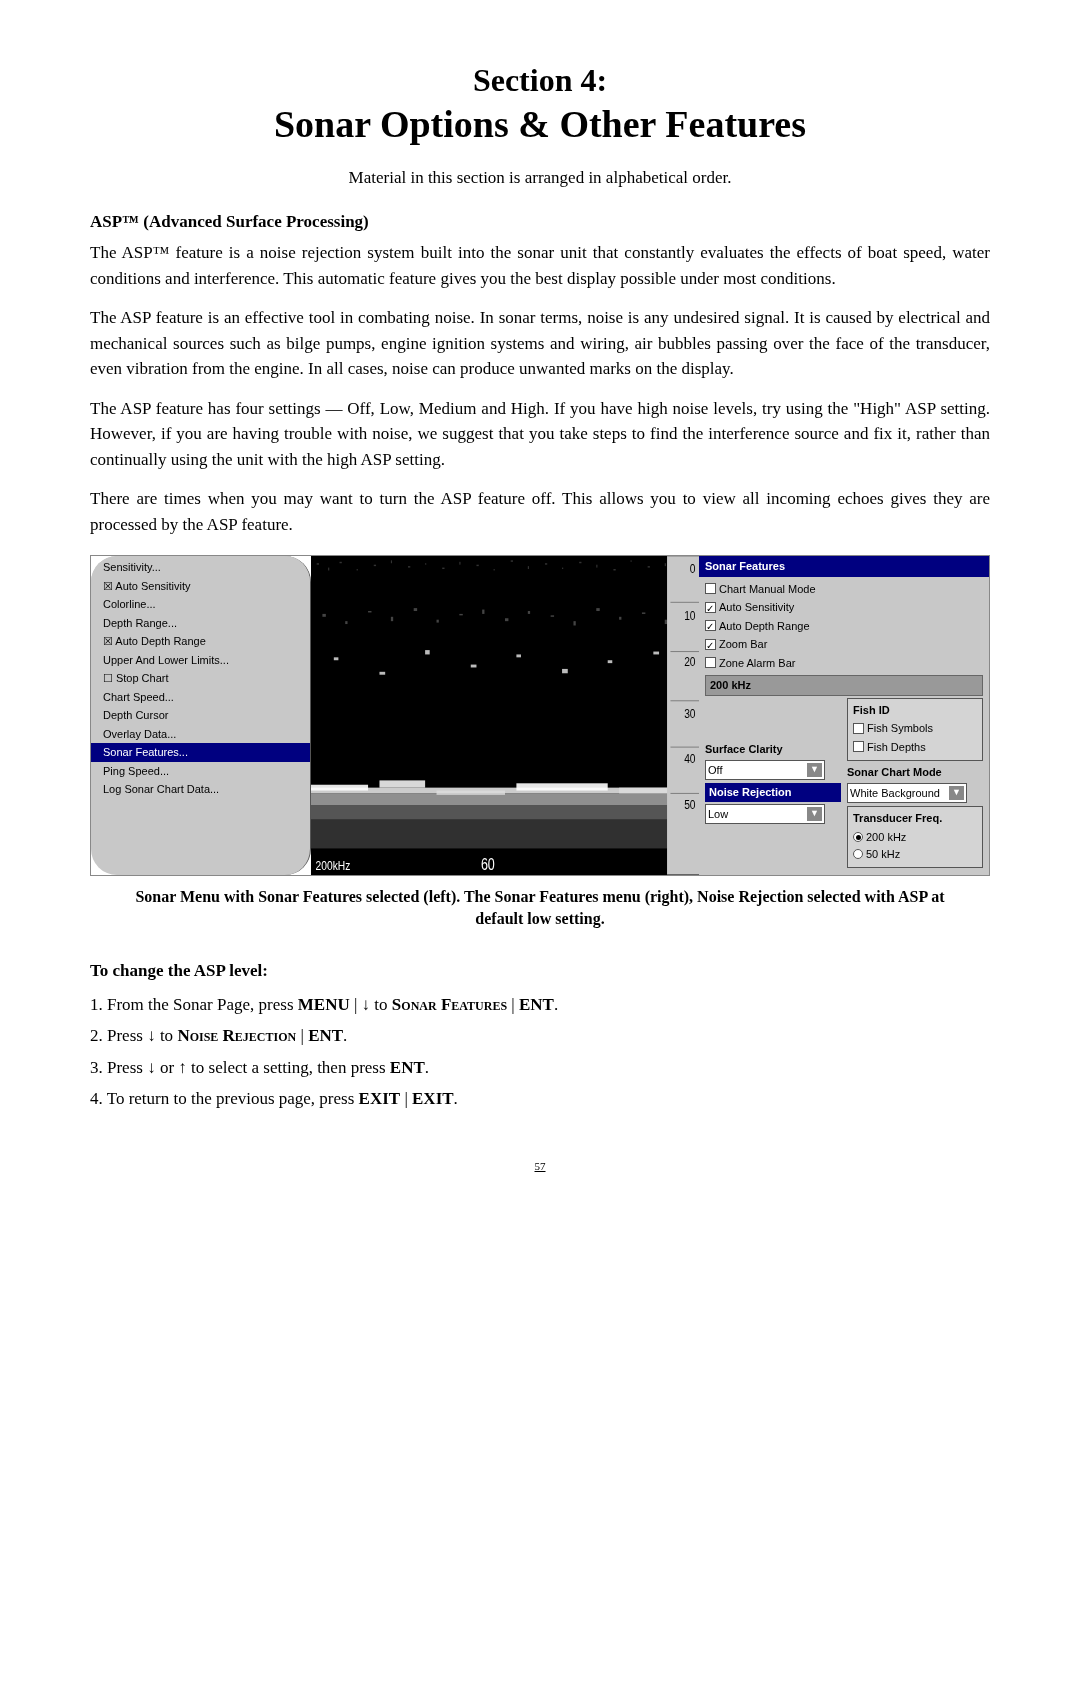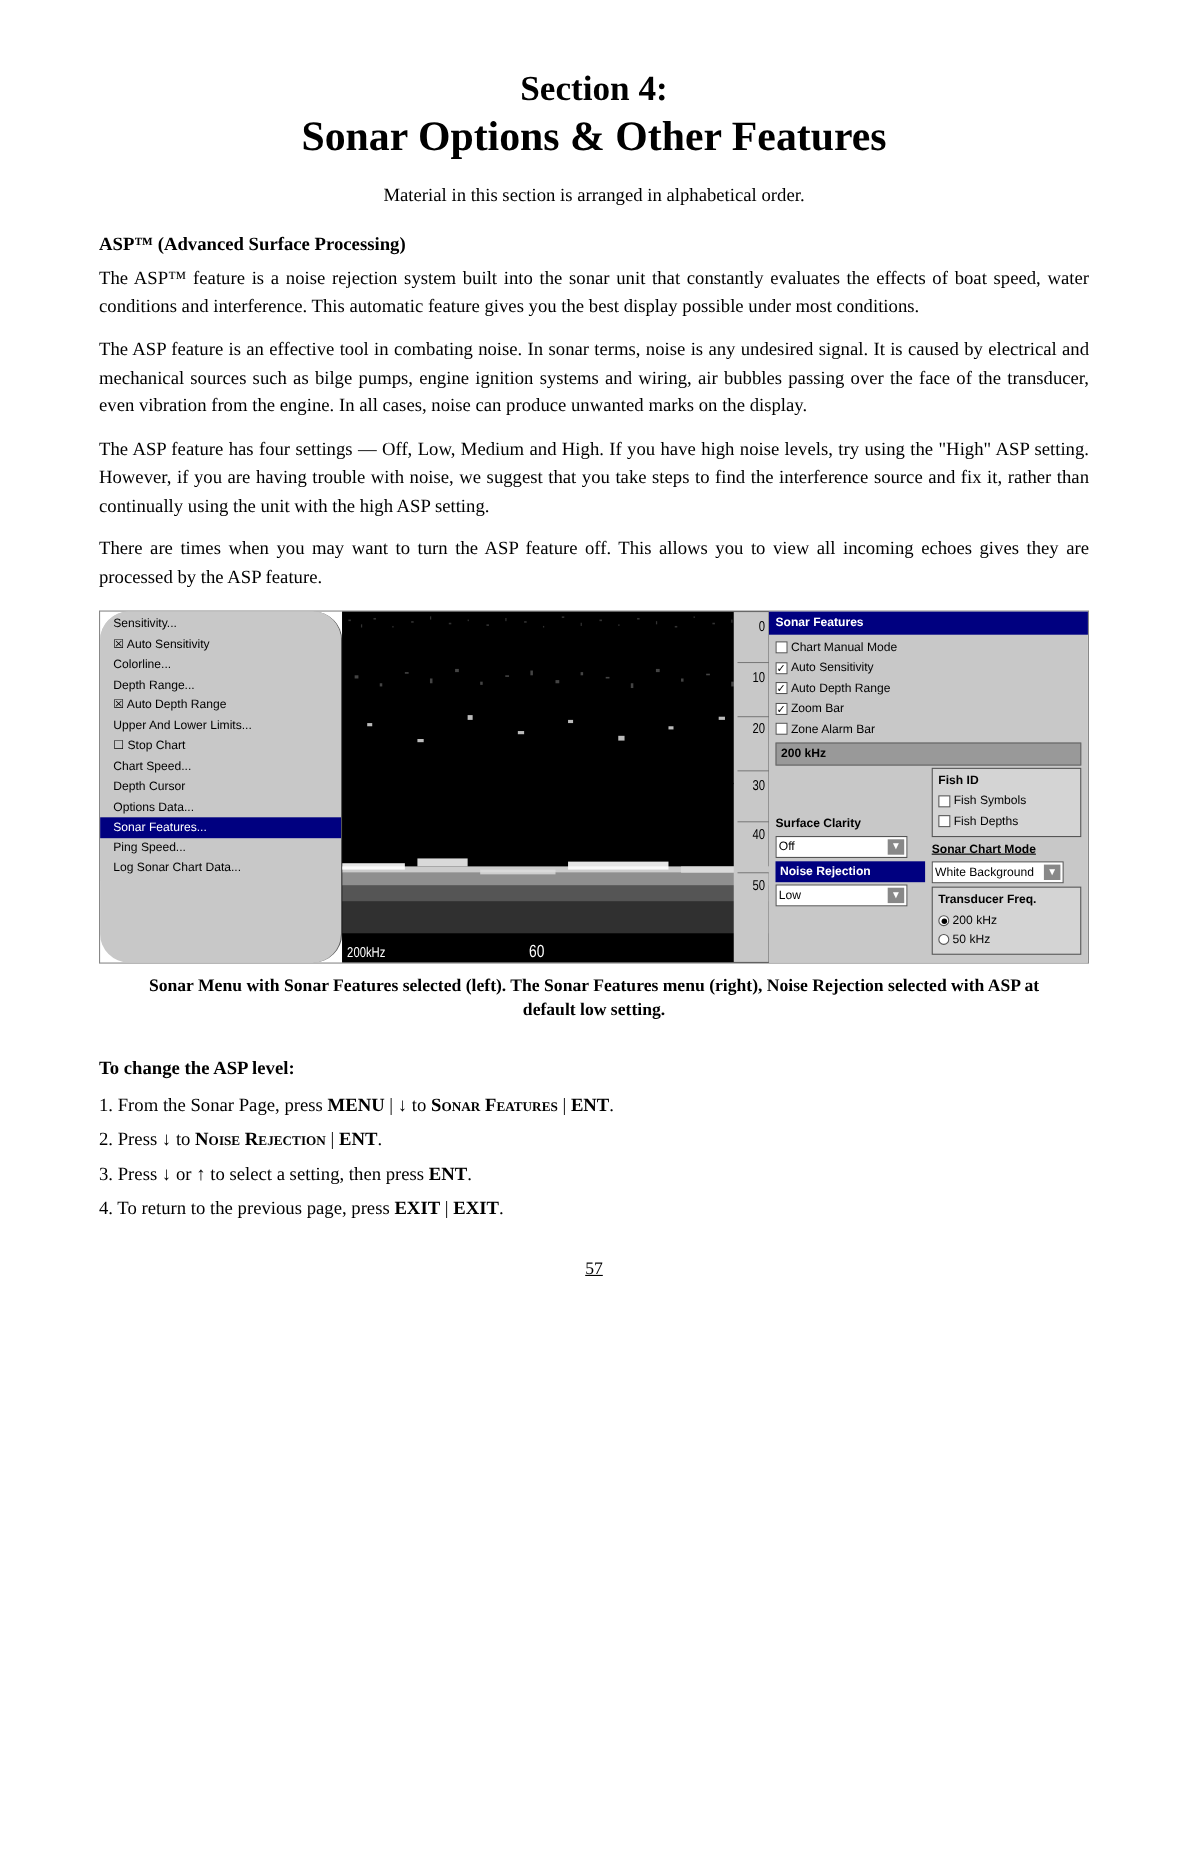--- a/index.html
+++ b/index.html
@@ -253,22 +253,22 @@
       padding: 0;
       margin: 0 0 10px 0;
     }
     .numbered-list li {
       margin-bottom: 6px;
       padding-left: 0;
     }
 
     .page-number {
       text-align: center;
-      margin-top: 30px;
-      font-size: 16px;
+      margin-top: 46px;
+      font-size: 11px;
       text-decoration: underline;
     }
     .smallcaps {
       font-variant: small-caps;
       font-weight: bold;
     }
 
     
     .sonar-svg {
       width: 100%;
@@ -299,21 +299,21 @@
       <ul class="sonar-menu-list">
         <li class="plain">Sensitivity...</li>
         <li class="plain">☒ Auto Sensitivity</li>
         <li class="plain">Colorline...</li>
         <li class="plain">Depth Range...</li>
         <li class="plain">☒ Auto Depth Range</li>
         <li class="plain">Upper And Lower Limits...</li>
         <li class="plain">☐ Stop Chart</li>
         <li class="plain">Chart Speed...</li>
         <li class="plain">Depth Cursor</li>
-        <li class="plain">Options Data...</li>
+        <li class="plain">Overlay Data...</li>
         <li class="highlighted">Sonar Features...</li>
         <li class="plain">Ping Speed...</li>
         <li class="plain">Log Sonar Chart Data...</li>
       </ul>
     </div>
 
     <div class="sonar-image-area">
       
       <svg class="sonar-svg" viewBox="0 0 340 220" preserveAspectRatio="none" xmlns="http://www.w3.org/2000/svg">
 
@@ -465,21 +465,21 @@
               <div class="sf-checkbox-row">
                 <span class="sf-checkbox"></span>
                 <span>Fish Symbols</span>
               </div>
               <div class="sf-checkbox-row">
                 <span class="sf-checkbox"></span>
                 <span>Fish Depths</span>
               </div>
             </div>
 
-            <div style="font-weight:bold; font-size:11px; margin-bottom:2px;text-decoration:underline;">Sonar Chart Mode</div>
+            <div style="font-weight:bold; font-size:11px; margin-bottom:2px;">Sonar Chart Mode</div>
             <div class="sf-select-row">
               <div class="sf-select">
                 <span>White Background</span>
                 <span class="sf-select-arrow">▼</span>
               </div>
             </div>
 
             <div class="sf-box">
               <div class="sf-box-title">Transducer Freq.</div>
               <div class="sf-radio-row">

